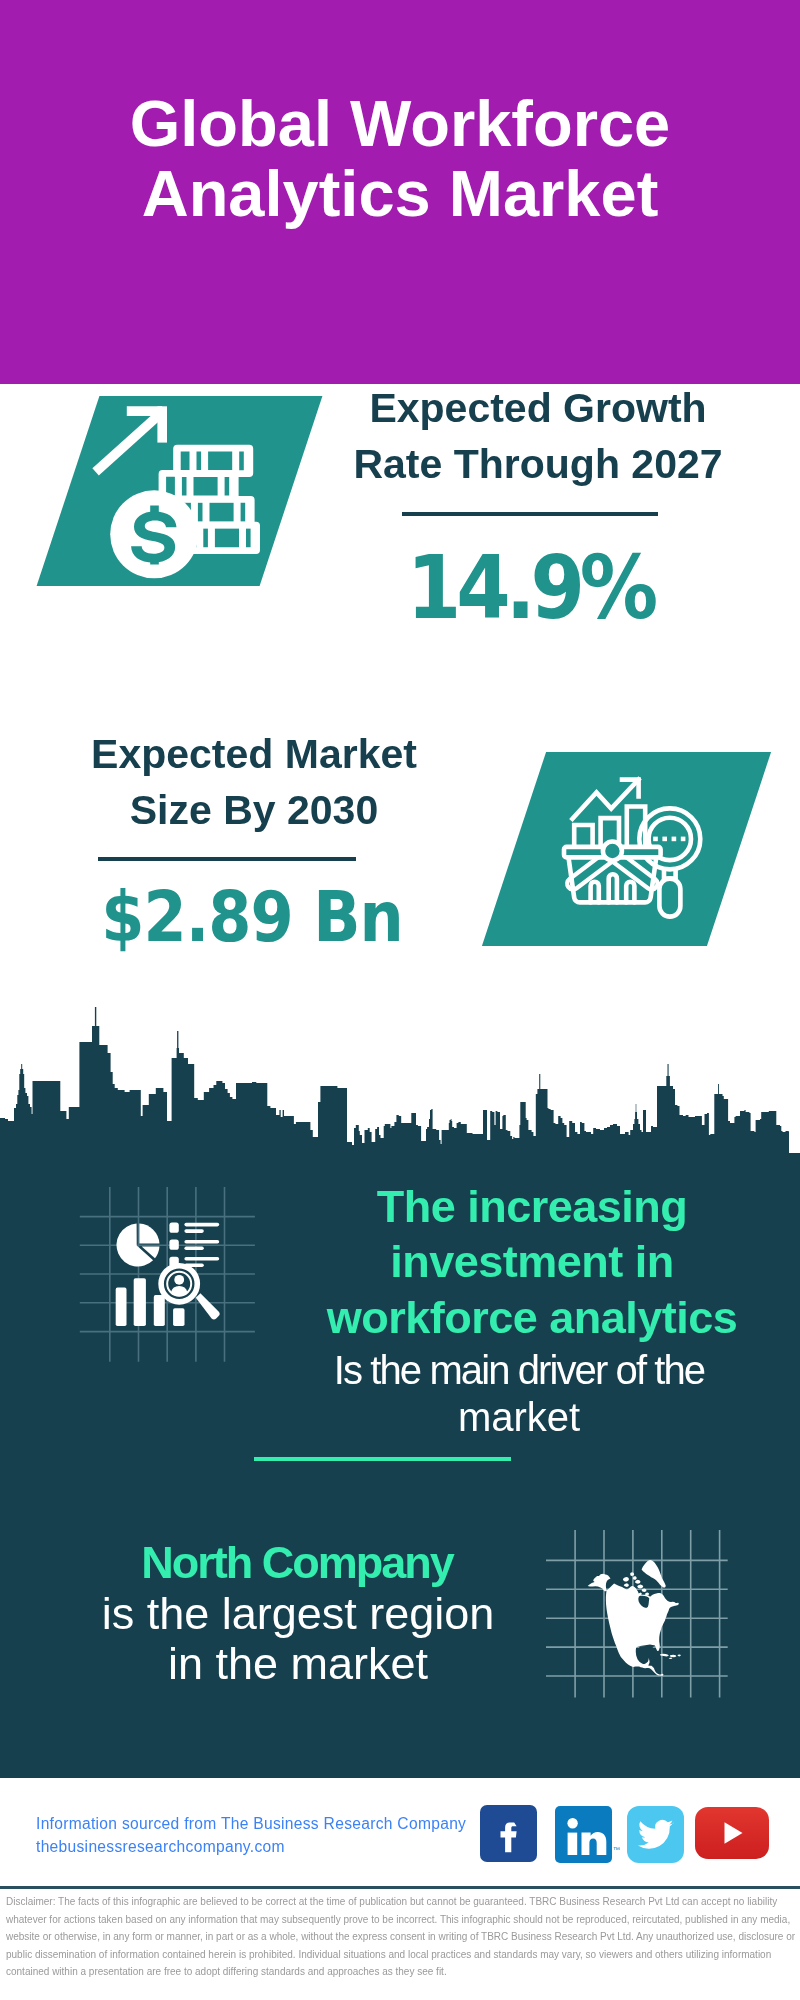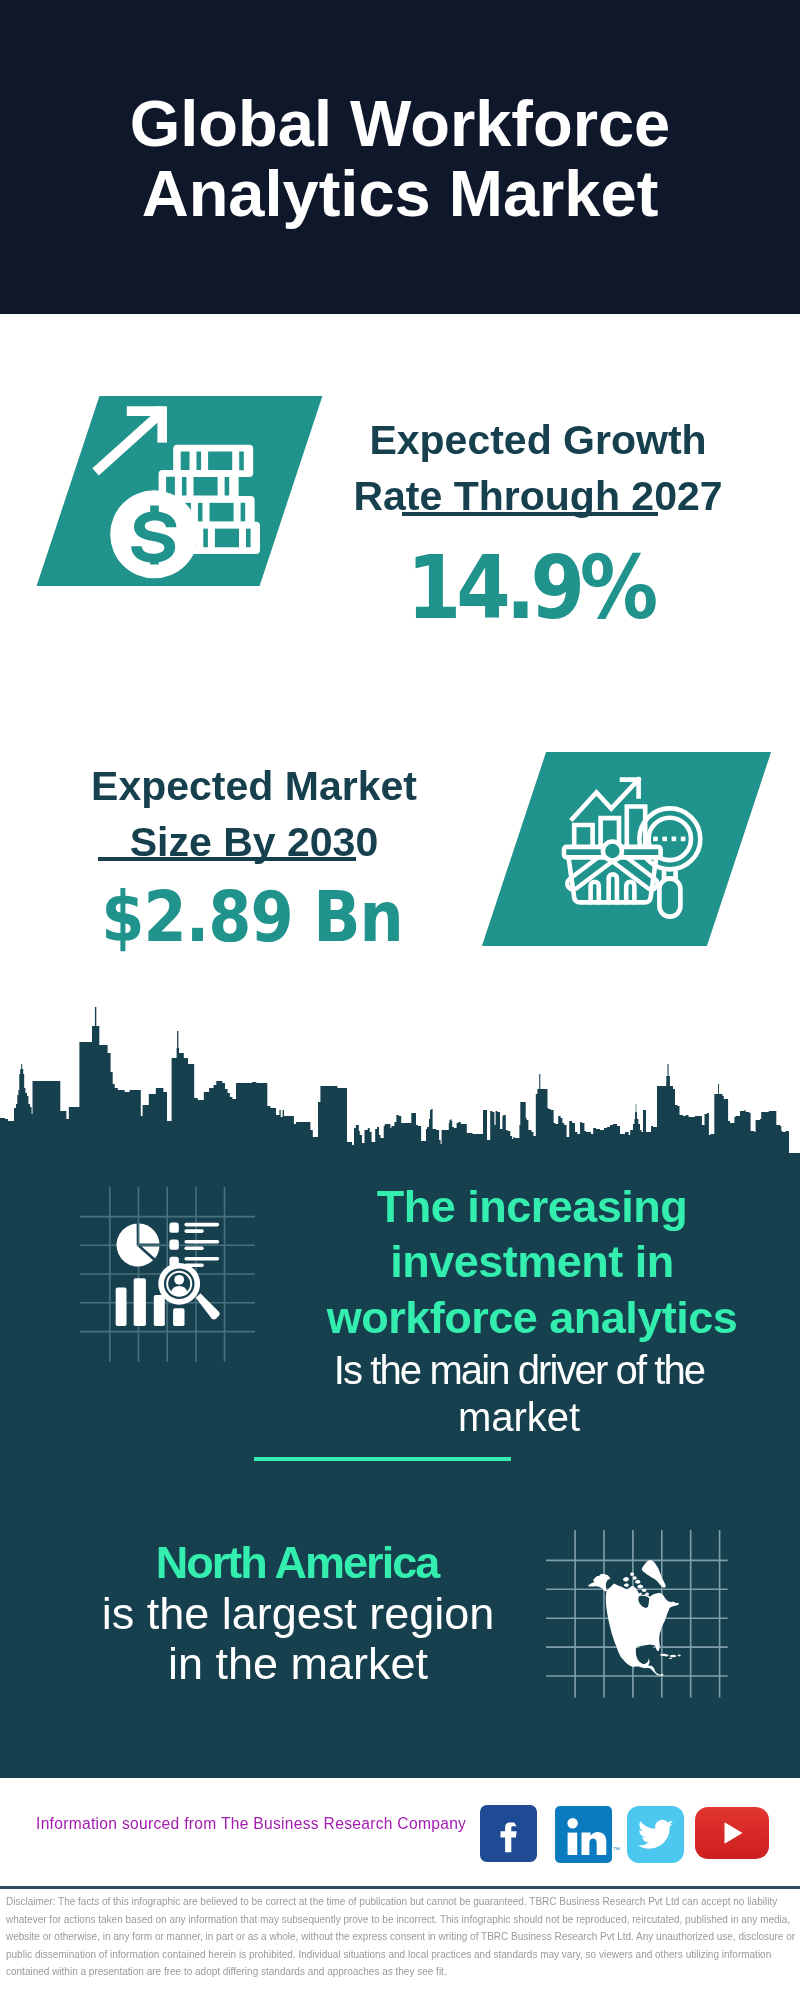--- a/index.html
+++ b/index.html
@@ -1,44 +1,44 @@
 <!DOCTYPE html>
 <html><head>
 <meta charset="utf-8">
 <title>Global Workforce Analytics Market</title>
 <style>
   html,body{margin:0;padding:0;}
   body{width:800px;height:2000px;background:#ffffff;font-family:"Liberation Sans",sans-serif;overflow:hidden;}
   .page{position:relative;width:800px;height:2000px;overflow:hidden;}
 
   
-  .header{position:absolute;left:0;top:0;width:800px;height:314px;background:#0f172a;}
+  .header{position:absolute;left:0;top:0;width:800px;height:384px;background:#a21caf;}
   .header-title{position:absolute;left:0;top:89px;width:800px;text-align:center;color:#ffffff;
       font-weight:bold;font-size:65px;line-height:70px;}
 
   
   .para{position:absolute;background:#1f938c;transform:skewX(-18.3deg);}
 
   
-  .stat-label{position:absolute;color:#17404f;font-weight:bold;font-size:41px;line-height:56px;text-align:center;margin-top:32px;}
+  .stat-label{position:absolute;color:#17404f;font-weight:bold;font-size:41px;line-height:56px;text-align:center;}
   .rule{position:absolute;height:4px;background:#17404f;}
   .stat-value{position:absolute;color:#1f938c;font-family:"DejaVu Sans Condensed","DejaVu Sans",sans-serif;font-weight:bold;
       text-align:center;white-space:nowrap;}
 
   
   .darkband{position:absolute;left:0;top:1153px;width:800px;height:625px;background:#17404f;}
   .skyline{position:absolute;left:0;top:1005px;width:800px;height:149px;display:block;}
 
   
   .body-txt{position:absolute;text-align:center;color:#ffffff;font-size:37px;line-height:52px;}
   .hl{color:#33eeae;font-weight:bold;}
   .accent-rule{position:absolute;height:4px;background:#33eeae;}
 
   
-  .src{position:absolute;color:#a21caf;font-size:15.6px;line-height:23px;letter-spacing:0.3px;font-family:"Liberation Sans",sans-serif;}
+  .src{position:absolute;color:#3b82f6;font-size:15.6px;line-height:23px;letter-spacing:0.3px;font-family:"Liberation Sans",sans-serif;}
   .social{position:absolute;display:block;overflow:hidden;text-decoration:none;}
   .sep{position:absolute;left:0;height:3px;background:#2a5060;}
   .disclaimer{position:absolute;color:#9a9a9a;font-size:10px;line-height:17.6px;}
 </style>
 </head>
 <body>
 
 <div class="page">
 
   <div class="header">
@@ -202,38 +202,39 @@
     <div>The increasing</div>
     <div>investment in</div>
     <div>workforce analytics</div>
   </div>
   <div class="body-txt" style="left:294px;top:1347px;width:450px;font-size:40px;line-height:47px;letter-spacing:-1.9px;">
     <div>Is the main driver of the</div>
     <div style="letter-spacing:0px;">market</div>
   </div>
   <div class="accent-rule" style="left:254px;top:1457px;width:257px;"></div>
 
-  <div class="body-txt hl" style="left:72px;top:1538.7px;width:450px;font-size:45px;line-height:47px;letter-spacing:-2px;">North America</div>
+  <div class="body-txt hl" style="left:72px;top:1538.7px;width:450px;font-size:45px;line-height:47px;letter-spacing:-2px;">North Company</div>
   <div class="body-txt" style="left:73px;top:1589px;width:450px;font-size:45px;line-height:50px;">
     <div>is the largest region</div>
     <div>in the market</div>
   </div>
   <div style="position:absolute;left:546px;top:1530px;width:182px;height:168px;">
     <svg viewBox="546 1530 182 168" width="182" height="168" overflow="visible">
       <g stroke="#7f9ea8" stroke-width="1.6" fill="none">
         <path d="M575.1 1530.1 V1697.6 M604 1530.1 V1697.6 M632.9 1530.1 V1697.6 M661.8 1530.1 V1697.6 M690.7 1530.1 V1697.6 M719.6 1530.1 V1697.6"></path>
         <path d="M546 1560.4 H727.7 M546 1589.3 H727.7 M546 1618.2 H727.7 M546 1647.1 H727.7 M546 1676 H727.7"></path>
       </g>
       <path fill="#ffffff" d="M605.4 1574.5L603.1 1573.7L600.6 1574.2L599.0 1575.9L597.1 1576.1L595.4 1577.5L593.8 1578.9L593.2 1580.8L594.6 1581.9L591.8 1583.0L589.1 1584.7L587.7 1586.0L589.9 1586.6L592.7 1586.6L595.4 1586.3L597.9 1586.6L600.4 1587.4L602.3 1588.5L603.7 1590.2L605.0 1591.5L607.0 1590.2L608.9 1588.5L610.5 1586.9L612.5 1584.9L614.1 1583.6L616.0 1584.4L618.0 1585.5L619.9 1586.3L622.1 1586.9L623.7 1588.0L625.4 1589.1L627.0 1589.6L628.4 1588.8L629.8 1587.4L631.2 1586.3L632.8 1586.0L634.5 1586.9L635.8 1588.2L636.9 1589.9L637.8 1591.3L638.6 1593.2L640.0 1594.3L641.9 1594.8L644.1 1594.8L646.3 1594.8L648.5 1595.4L650.1 1596.8L651.2 1595.7L652.6 1594.8L654.3 1594.0L656.2 1593.5L658.1 1592.9L660.0 1592.9L661.7 1593.7L663.1 1595.1L664.2 1596.8L665.3 1598.4L666.4 1599.8L667.7 1600.9L669.4 1601.7L671.0 1602.0L672.7 1601.7L674.3 1602.0L675.7 1603.1L676.8 1604.5L675.7 1605.6L674.1 1606.1L672.4 1606.4L671.0 1606.9L669.9 1607.8L669.1 1609.1L668.6 1610.8L667.7 1612.7L666.9 1614.6L666.4 1616.6L665.5 1618.5L665.0 1620.4L664.2 1622.1L663.3 1623.7L662.5 1625.4L661.7 1627.0L661.1 1628.9L660.6 1630.9L660.0 1632.8L659.6 1634.7L659.3 1636.9L659.2 1639.1L659.2 1641.3L659.5 1643.5L659.8 1645.7L659.5 1648.2L658.7 1650.7L657.3 1650.9L656.2 1648.7L655.4 1646.5L654.5 1645.2L652.6 1644.9L649.9 1644.6L646.8 1644.9L643.5 1645.4L640.2 1646.1L637.6 1646.7L636.2 1647.5L635.8 1649.7L635.8 1651.9L636.2 1655.6L637.5 1659.3L639.4 1661.8L641.2 1663.0L643.0 1663.9L644.6 1664.1L646.0 1663.3L647.0 1661.7L647.4 1659.7L647.4 1657.8L648.5 1658.1L649.3 1660.0L649.6 1662.2L649.0 1664.1L648.2 1665.4L649.9 1665.8L651.5 1665.8L652.9 1666.9L654.0 1668.3L654.4 1669.6L655.2 1671.3L656.3 1672.7L657.7 1673.8L659.3 1674.5L661.0 1674.6L662.2 1673.8L663.1 1674.0L663.5 1675.0L662.6 1675.8L661.3 1675.7L659.9 1675.4L658.5 1675.6L657.1 1674.9L655.9 1674.0L654.8 1673.1L653.8 1672.0L652.9 1670.9L651.9 1669.9L650.8 1669.0L649.6 1668.3L648.2 1668.0L646.7 1668.1L645.2 1668.3L643.7 1668.0L642.2 1667.6L640.6 1667.2L639.1 1666.6L637.8 1666.5L635.6 1666.6L633.1 1666.9L630.6 1665.9L628.1 1664.4L625.7 1662.5L623.5 1660.0L620.8 1656.9L618.8 1653.1L617.4 1649.6L616.3 1646.3L614.9 1643.0L613.8 1639.7L612.7 1636.4L611.6 1633.1L610.8 1629.8L610.0 1626.5L609.2 1623.2L608.5 1619.9L607.8 1616.6L607.2 1613.3L606.7 1610.0L606.3 1606.7L606.0 1603.4L605.9 1600.1L605.9 1596.8L606.1 1594.0L606.4 1591.5L606.4 1589.9L606.1 1588.2L605.9 1586.6L605.9 1584.9L606.1 1583.3L606.7 1581.6L607.5 1580.3L608.9 1579.2L610.5 1578.6L609.4 1577.0L608.1 1575.6L606.7 1574.8Z M641.6 1569.5L642.7 1567.1L644.1 1564.9L645.7 1562.9L647.4 1561.3L649.0 1560.2L650.7 1559.9L652.3 1560.7L654.0 1562.1L655.4 1563.8L656.7 1565.7L657.8 1567.6L658.9 1569.8L659.8 1572.0L660.6 1574.2L661.4 1576.4L662.2 1578.6L663.3 1580.5L664.4 1582.5L665.3 1584.4L665.8 1586.0L665.0 1587.4L663.3 1587.4L661.7 1586.3L660.0 1584.7L658.7 1583.0L657.3 1581.4L655.9 1580.0L654.5 1578.9L652.9 1578.1L651.2 1577.2L649.6 1576.1L647.9 1575.0L646.3 1573.9L644.6 1572.6L643.0 1571.2Z M622.9 1578.9L624.6 1577.5L626.5 1577.0L628.1 1577.5L629.0 1578.9L628.4 1580.5L626.8 1581.4L624.8 1581.4L623.2 1580.3Z M630.3 1573.1L632.0 1572.3L633.4 1572.8L634.2 1574.2L633.4 1575.6L631.7 1576.1L630.3 1575.3Z M633.4 1577.0L635.0 1576.1L636.4 1577.0L636.7 1578.6L635.6 1579.7L633.9 1579.7L632.8 1578.6Z M635.6 1580.8L637.5 1579.7L639.4 1580.3L640.5 1581.4L640.0 1583.0L638.0 1583.8L636.1 1583.3L635.0 1582.2Z M638.3 1585.2L640.5 1584.4L642.4 1585.2L643.3 1586.6L642.2 1588.0L640.0 1588.5L638.0 1587.7L637.2 1586.3Z M624.8 1584.1L627.0 1583.3L628.7 1584.4L628.7 1586.0L627.0 1586.9L624.8 1586.3L623.7 1585.2Z M642.4 1589.1L644.6 1588.5L646.3 1589.6L646.3 1591.3L644.4 1592.1L642.4 1591.5L641.6 1590.2Z M645.5 1592.9L647.7 1592.4L649.0 1593.5L648.8 1594.8L647.1 1595.4L645.2 1594.6Z M639.1 1593.2L640.8 1592.6L641.9 1593.7L641.1 1595.1L639.4 1594.8L638.6 1594.0Z M674.1 1604.5L676.3 1603.1L678.2 1602.8L679.0 1603.9L677.4 1605.3L675.2 1605.8Z M659.8 1654.4L662.8 1653.7L665.8 1654.0L668.0 1654.8L668.8 1655.8L666.6 1656.4L663.6 1656.0L660.6 1655.5Z M670.2 1655.3L673.2 1654.8L675.7 1655.3L676.3 1656.6L674.1 1657.3L671.3 1656.9L669.7 1656.2Z M677.9 1654.8L680.1 1654.5L680.9 1655.6L679.3 1656.6L677.6 1655.8Z M669.1 1658.0L671.3 1657.4L672.4 1658.4L670.8 1659.1L668.8 1658.6Z"></path>
       <path fill="#17404f" d="M638.9 1596.5L638.3 1598.7L638.6 1601.2L639.7 1603.6L641.3 1605.6L643.3 1606.9L645.2 1607.8L646.8 1607.8L647.9 1606.7L648.5 1604.7L648.8 1602.5L649.0 1600.3L649.3 1598.4L648.2 1597.3L646.6 1596.5L644.6 1595.9L642.2 1595.7L640.2 1595.7Z M640.0 1646.5L638.6 1648.2L637.8 1650.7L637.8 1653.7L638.6 1656.4L640.0 1658.9L641.9 1660.8L644.1 1662.2L646.3 1662.8L647.7 1661.9L648.5 1660.0L648.8 1657.8L649.0 1655.3L649.6 1653.1L650.4 1650.9L651.5 1649.0L652.9 1647.6L654.0 1646.3L651.5 1646.0L648.5 1646.0L645.5 1646.1L642.7 1646.3Z"></path>
     </svg>
   </div>
 
   <div class="src" style="left:36px;top:1812px;width:470px;">
     <div>Information sourced from The Business Research Company</div>
+    <div>thebusinessresearchcompany.com</div>
   </div>
 
   <a class="social" style="left:480px;top:1805px;width:57px;height:57px;background:#1e4b93;border-radius:7px;">
     <svg viewBox="0 0 57 57" width="57" height="57">
       <path fill="#ffffff" d="M34.2 17.4 h-4.5 c-2.8 0 -4.6 1.9 -4.6 4.8 v4.1 h-4.6 v6.2 h4.6 v14.7 h6.2 v-14.7 h4.6 l0.7 -6.2 h-5.3 v-3.5 c0 -1 0.6 -1.6 1.6 -1.6 h3.7 z"></path>
     </svg>
   </a>
   <a class="social" style="left:555px;top:1806px;width:57px;height:57px;background:#0b7bbf;border-radius:5px;">
     <svg viewBox="0 0 57 57" width="57" height="57">
       <circle cx="17.6" cy="17.3" r="5.2" fill="#ffffff"></circle>

